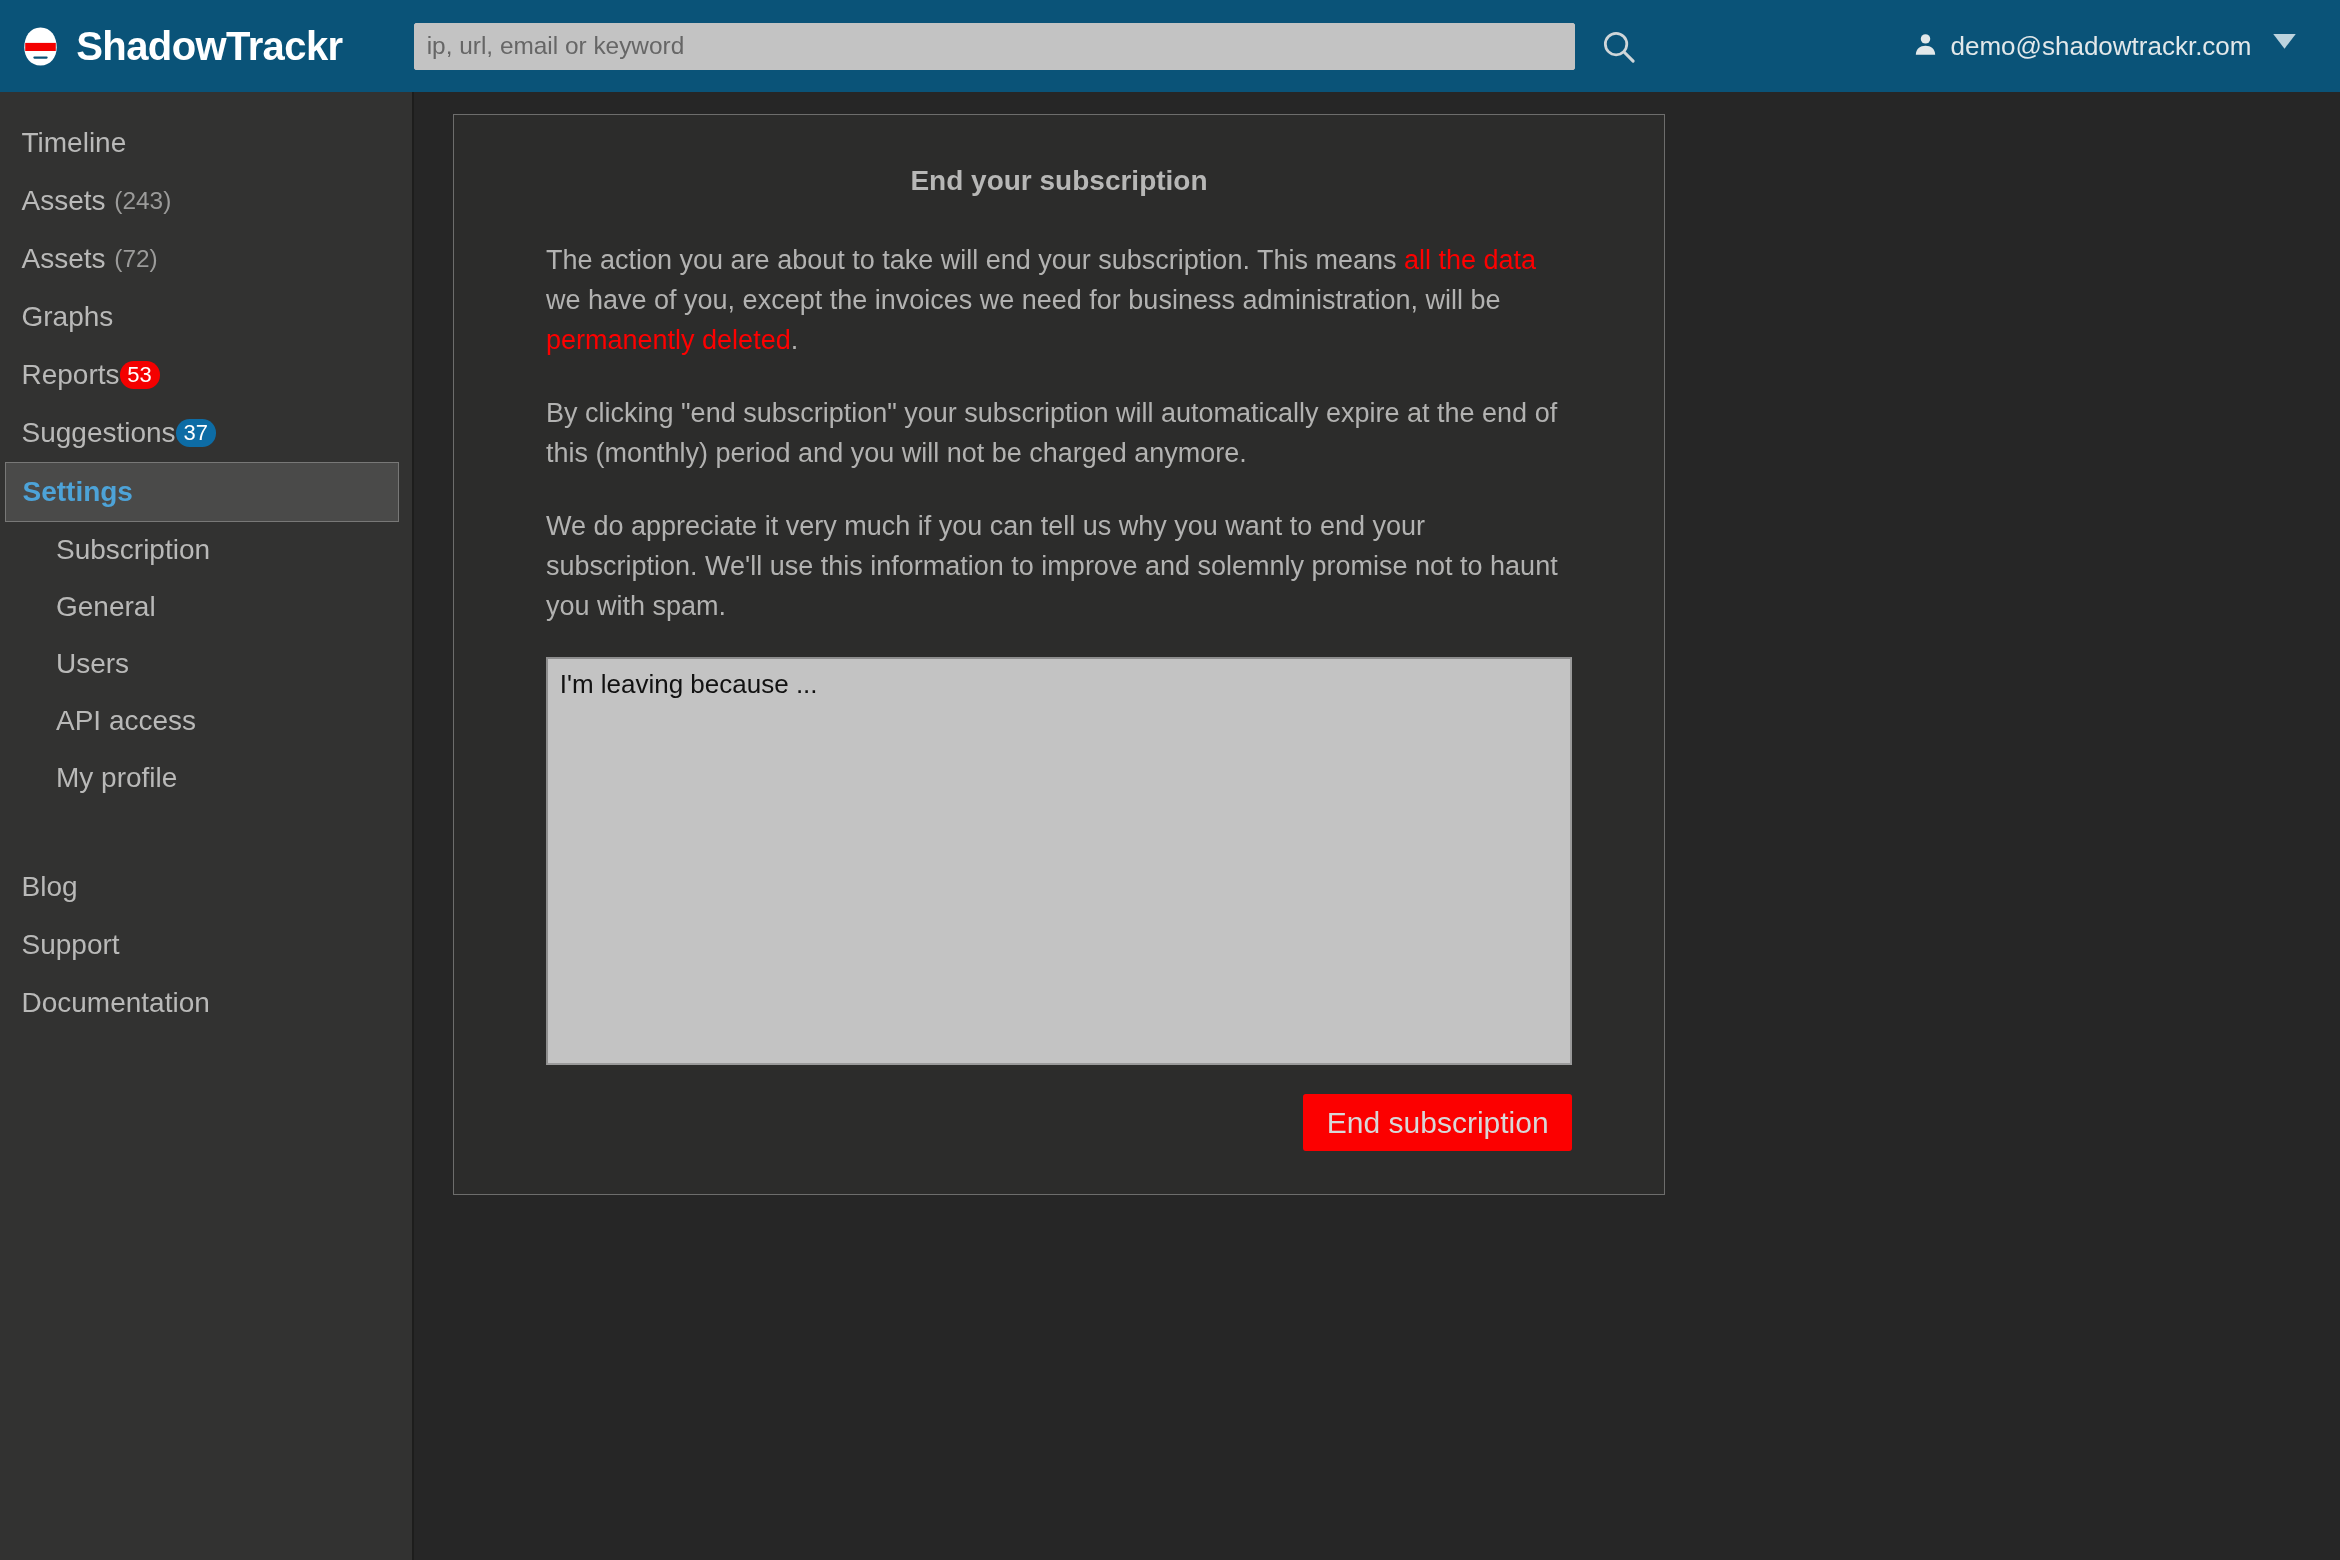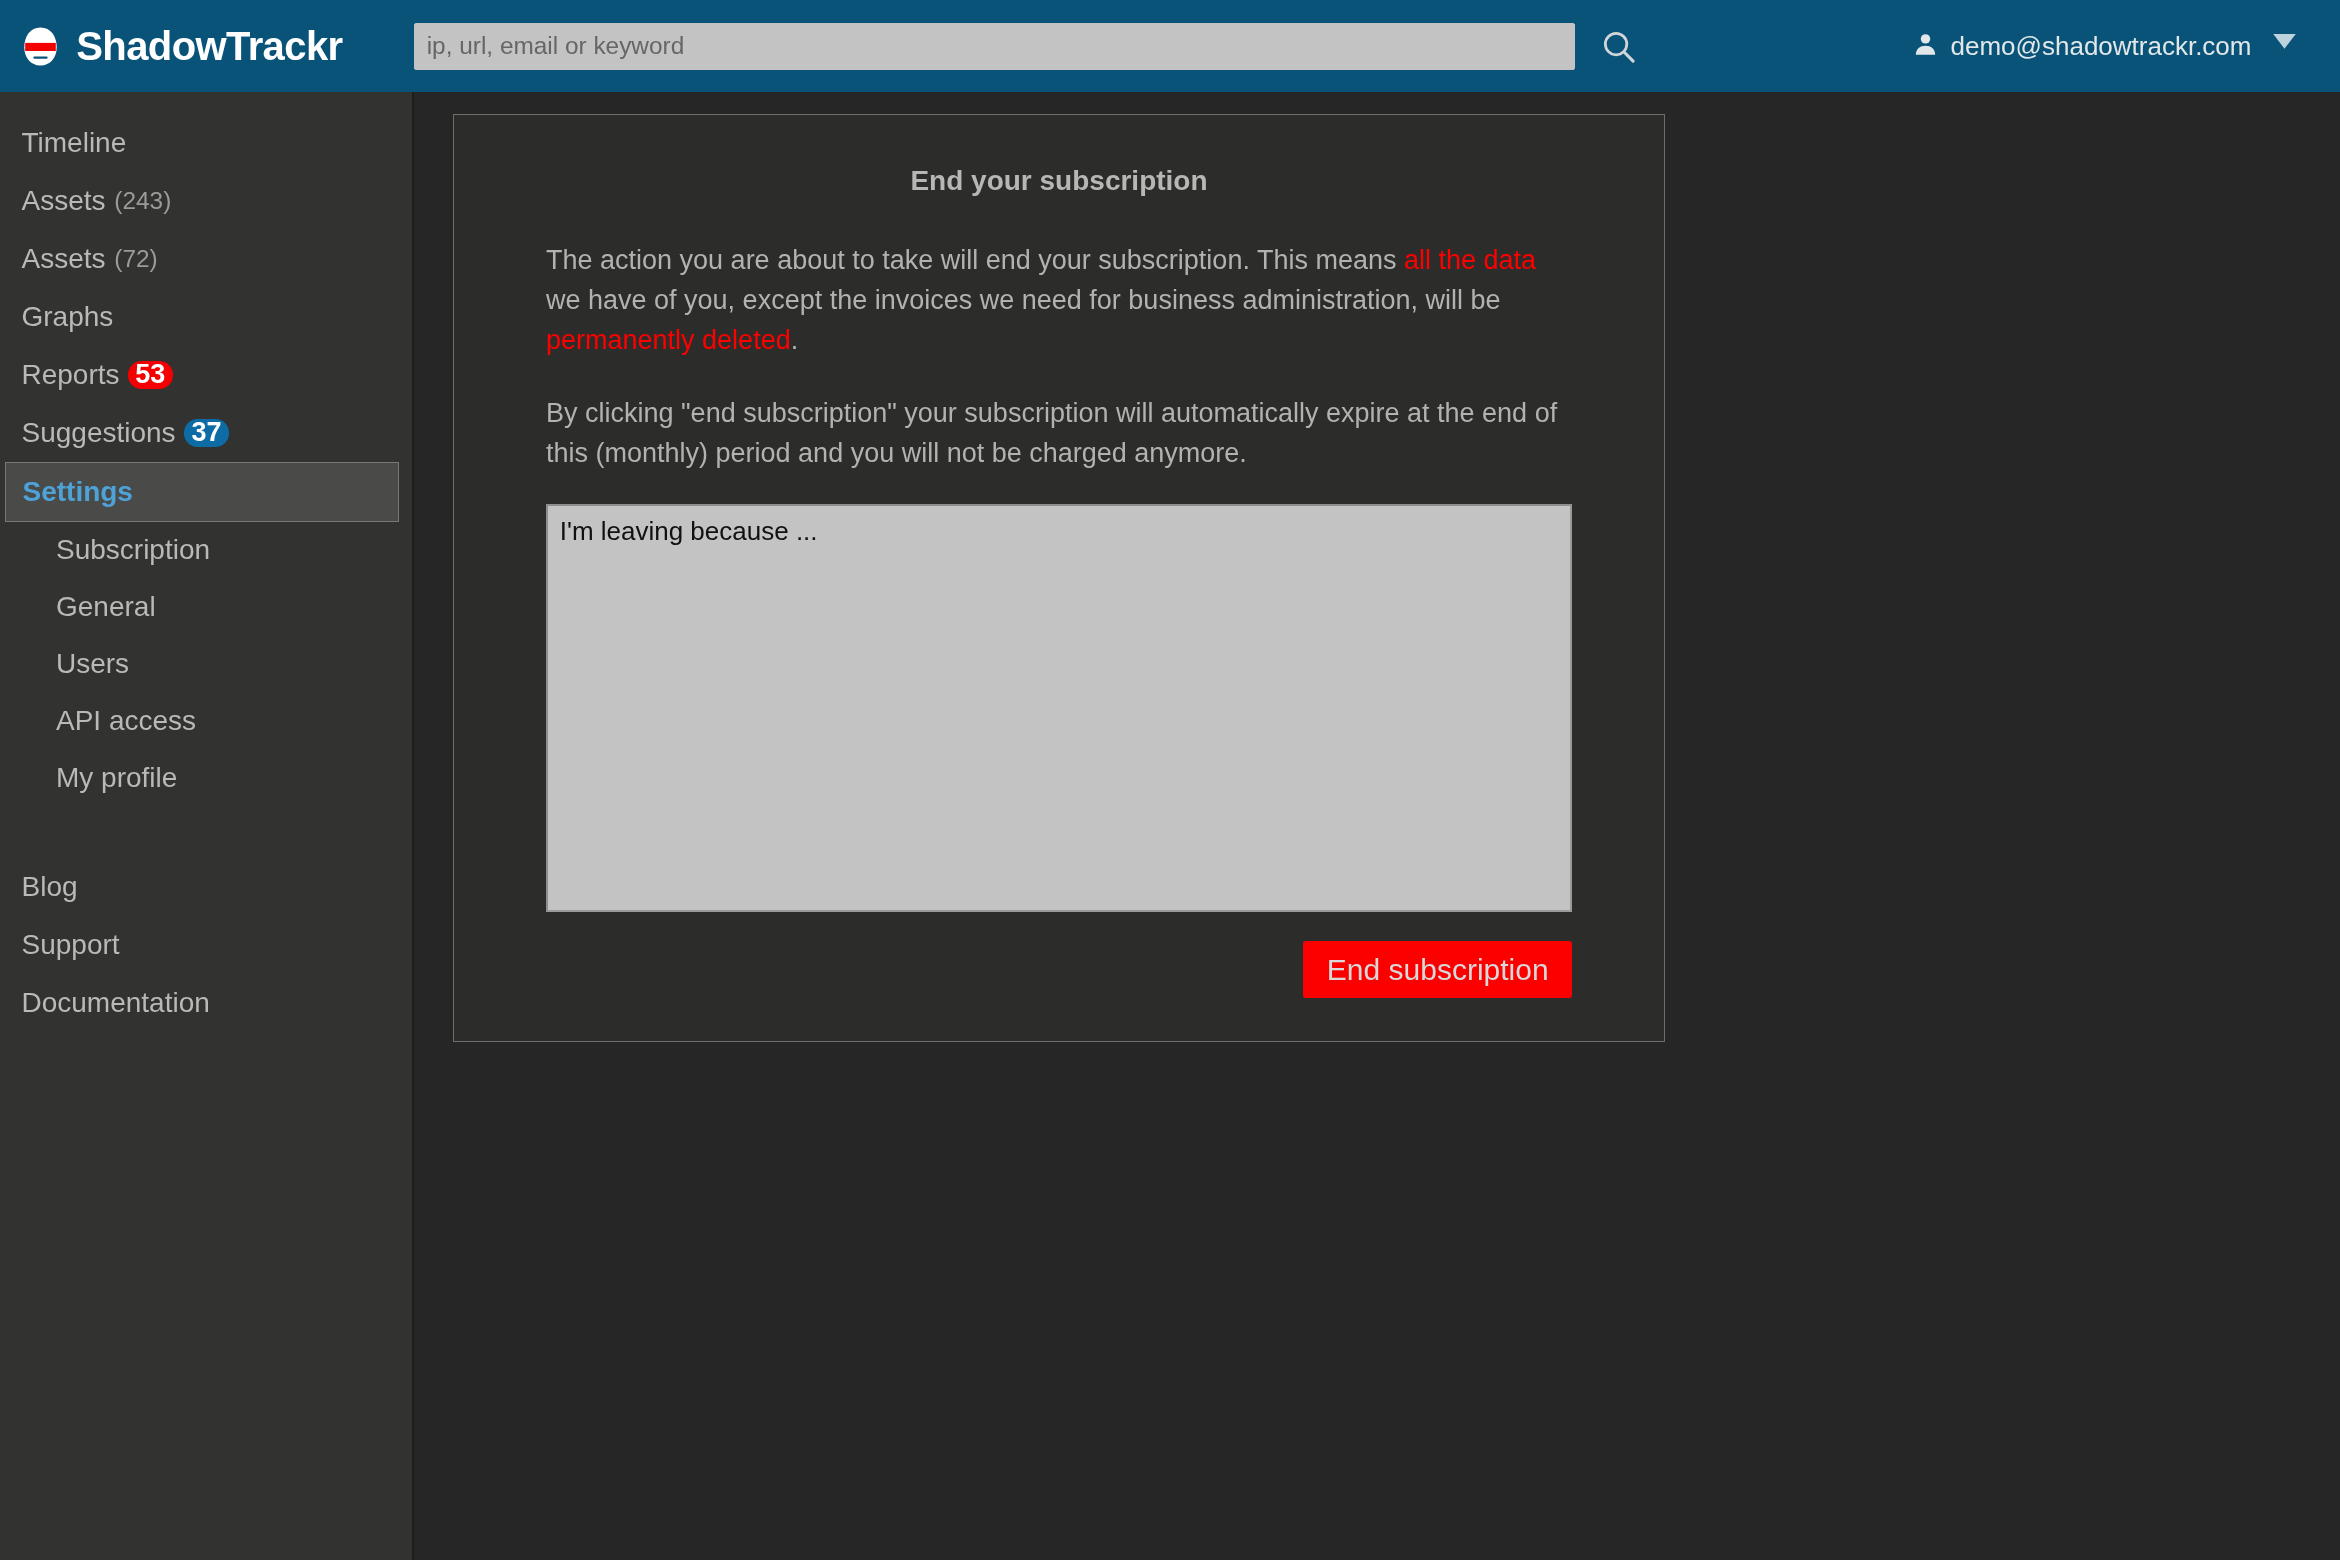--- a/index.html
+++ b/index.html
@@ -147,27 +147,27 @@
     width: 394px;
     margin-left: 4.9px;
     padding-left: 16.6px;
     height: 60px;
   }
 
   .badge {
     display: inline-flex;
     align-items: center;
     justify-content: center;
-    margin-left: 8px;
+    margin-left: 0;
     min-width: 35px;
     height: 28px;
     border-radius: 13.7px;
     color: #ffffff;
-    font-size: 27px;
-    font-weight: bold;
+    font-size: 22px;
+    font-weight: normal;
     padding: 0 7.8px;
     box-sizing: border-box;
   }
   .badge.red { background: #f40000; }
   .badge.blue { background: #0d6ca5; }
 
   .sub-item {
     display: flex;
     align-items: center;
     color: #b9b9b8;
@@ -366,20 +366,21 @@
       <div class="card">
 
         <div class="card-title">End your subscription</div>
 
         <p class="para">
           <span>The action you are about to take will end your subscription. This means </span><span class="danger">all the data</span><span> we have of you, except the invoices we need for business administration, will be </span><span class="danger">permanently deleted</span><span>.</span>
         </p>
 
         <p class="para">By clicking "end subscription" your subscription will automatically expire at the end of this (monthly) period and you will not be charged anymore.</p>
 
+        <p class="para">We do appreciate it very much if you can tell us why you want to end your subscription. We'll use this information to improve and solemnly promise not to haunt you with spam.</p>
 
         <div class="textarea-wrap">
           <textarea class="feedback-area" placeholder="I'm leaving because ..." style=""></textarea>
         </div>
 
         <div class="btn-row">
           <button class="end-btn">End subscription</button>
         </div>
 
       </div>

